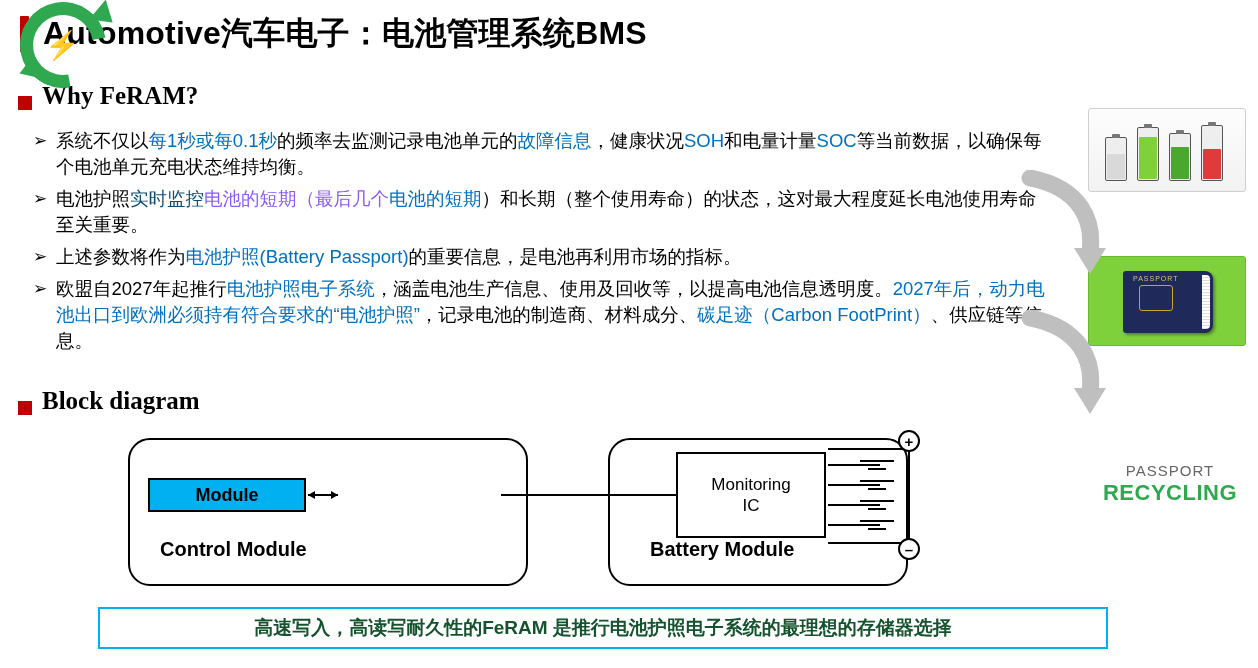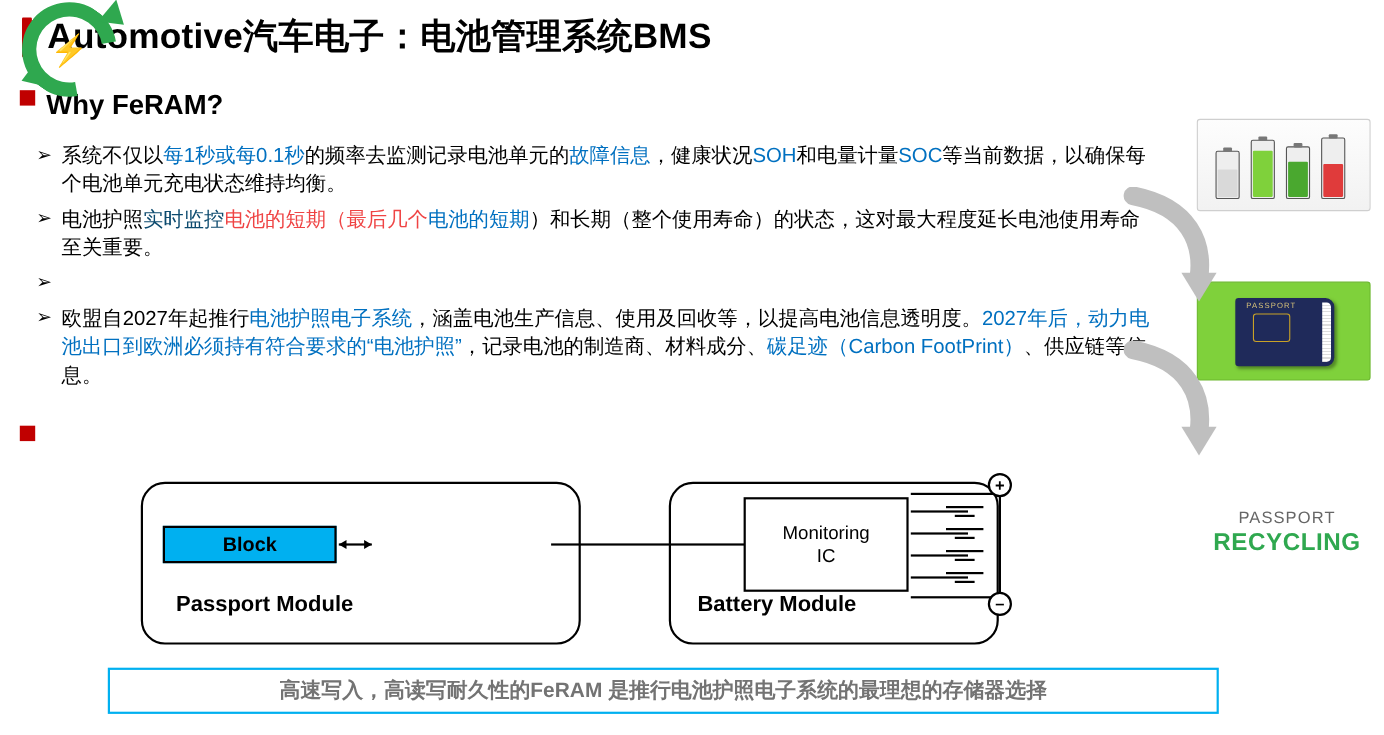--- a/index.html
+++ b/index.html
@@ -27,21 +27,21 @@
   }
   .title-text {
     font-size: 32px; font-weight: bold; color: #000000;
     letter-spacing: .2px;
     white-space: nowrap;
   }
 
   
   .section-head {
     position: absolute;
-    display: flex; align-items: flex-start;
+    display: flex; align-items: flex-end; font-family: Liberation Serif, serif;
   }
   .sq {
     width: 14px; height: 14px;
     background: #c00000;
     margin-right: 10px;
   }
   .section-head .txt {
     font-size: 25px; font-weight: bold; color: #000000;
   }
 
@@ -88,21 +88,21 @@
   }
   #control-module { left: 10px; top: 8px; width: 400px; height: 148px; }
   #battery-module { left: 490px; top: 8px; width: 300px; height: 148px; }
 
   .module-label {
     position: absolute;
     font-size: 20px; font-weight: bold; color: #000000;
     white-space: nowrap;
   }
   #control-label { left: 42px; top: 108px; }
-  #battery-label { left: 516px; top: 108px; }
+  #battery-label { left: 532px; top: 108px; }
 
   .box {
     position: absolute;
     border: 2px solid #000000;
     background: #ffffff;
     display: flex; align-items: center; justify-content: center;
     text-align: center;
   }
   #feram-box {
     left: 30px; top: 48px; width: 158px; height: 34px;
@@ -158,21 +158,21 @@
   
   .banner {
     position: absolute;
     left: 98px; top: 607px;
     width: 1010px; height: 42px;
     border: 2px solid #00b0f0;
     background: #ffffff;
     display: flex; align-items: center; justify-content: center;
   }
   .banner .btxt {
-    font-size: 19px; font-weight: bold; color: #737373;
+    font-size: 19px; font-weight: bold; color: #14532d;
     white-space: nowrap;
   }
 
   .imgbox {
     position: absolute;
     border-radius: 3px;
     overflow: hidden;
   }
 
   
@@ -262,40 +262,42 @@
   <div class="txt">Why FeRAM?</div>
 </div>
 
 <div class="bullets" id="bullet-list">
     <div class="bullet">
       <div class="arrow">➢</div>
       <div class="btext"><span style="color: rgb(0, 0, 0);">系统不仅以</span><span style="color: rgb(0, 112, 192);">每1秒或每0.1秒</span><span style="color: rgb(0, 0, 0);">的频率去监测记录电池单元的</span><span style="color: rgb(0, 112, 192);">故障信息</span><span style="color: rgb(0, 0, 0);">，健康状况</span><span style="color: rgb(0, 112, 192);">SOH</span><span style="color: rgb(0, 0, 0);">和电量计量</span><span style="color: rgb(0, 112, 192);">SOC</span><span style="color: rgb(0, 0, 0);">等当前数据，以确保每个电池单元充电状态维持均衡。</span></div>
     </div>
     <div class="bullet">
       <div class="arrow">➢</div>
-      <div class="btext"><span style="color: rgb(0, 0, 0);"> 电池护照</span><span style="color: #0c4a6e;">实时监控</span><span style="color: #ef4444;">电池的短期（最后几个</span><span style="color: rgb(0, 112, 192);">电池的短期</span><span style="color: rgb(0, 0, 0);">）和长期（整个使用寿命）的状态，这对最大程度延长电池使用寿命至关重要。</span></div>
+      <div class="btext"><span style="color: rgb(0, 0, 0);"> 电池护照</span><span style="color: #0c4a6e;">实时监控</span><span style="color: #8b5cf6;">电池的短期（最后几个</span><span style="color: rgb(0, 112, 192);">电池的短期</span><span style="color: rgb(0, 0, 0);">）和长期（整个使用寿命）的状态，这对最大程度延长电池使用寿命至关重要。</span></div>
     </div>
     <div class="bullet">
       <div class="arrow">➢</div>
+      <div class="btext"><span style="color: rgb(0, 0, 0);">上述参数将作为</span><span style="color: rgb(0, 112, 192);">电池护照(Battery Passport)</span><span style="color: rgb(0, 0, 0);">的重要信息，是电池再利用市场的指标。</span></div>
     </div>
     <div class="bullet">
       <div class="arrow">➢</div>
       <div class="btext"><span style="color: rgb(0, 0, 0);">欧盟自2027年起推行</span><span style="color: rgb(0, 112, 192);">电池护照电子系统</span><span style="color: rgb(0, 0, 0);">，涵盖电池生产信息、使用及回收等，以提高电池信息透明度。</span><span style="color: rgb(0, 112, 192);">2027年后，动力电池出口到欧洲必须持有符合要求的“电池护照”</span><span style="color: rgb(0, 0, 0);">，记录电池的制造商、材料成分、</span><span style="color: rgb(0, 112, 192);">碳足迹（Carbon FootPrint）</span><span style="color: rgb(0, 0, 0);">、供应链等信息。</span></div>
     </div>
   </div>
 
 <div class="section-head" id="block-head">
   <div class="sq"></div>
+  <div class="txt">Block diagram</div>
 </div>
 
 <div class="diagram">
   <div class="module" id="control-module"></div>
   <div class="module" id="battery-module"></div>
 
-  <div class="box" id="feram-box">Block</div>
+  <div class="box" id="feram-box">Module</div>
 
   <div class="box" id="monit-box">
     <div>
       <div>Monitoring</div>
       <div>IC</div>
     </div>
   </div>
 
   <div class="wire" id="feram-mcu-line"></div>
   <div class="arrowhead-l"></div>
@@ -318,21 +320,21 @@
   <div class="cellplate-long" style="top:70px"></div>
   <div class="cellplate-short" style="top:78px"></div>
 
   <div class="cellwire" style="top:94px"></div>
   <div class="cellplate-long" style="top:90px"></div>
   <div class="cellplate-short" style="top:98px"></div>
 
   <div class="terminal" id="plus-term">+</div>
   <div class="terminal" id="minus-term">–</div>
 
-  <div class="module-label" id="control-label">Passport Module</div>
+  <div class="module-label" id="control-label">Control Module</div>
   <div class="module-label" id="battery-label">Battery Module</div>
 </div>
 
 <div class="banner">
   <div class="btxt">高速写入，高读写耐久性的FeRAM 是推行电池护照电子系统的最理想的存储器选择</div>
 </div>
 
 <div class="imgbox" id="img-batteries">
   <div class="bat" style="left:16px; width:22px; height:44px;">
     <div class="fill" style="height:60%; background:#d9d9d9;"></div>

